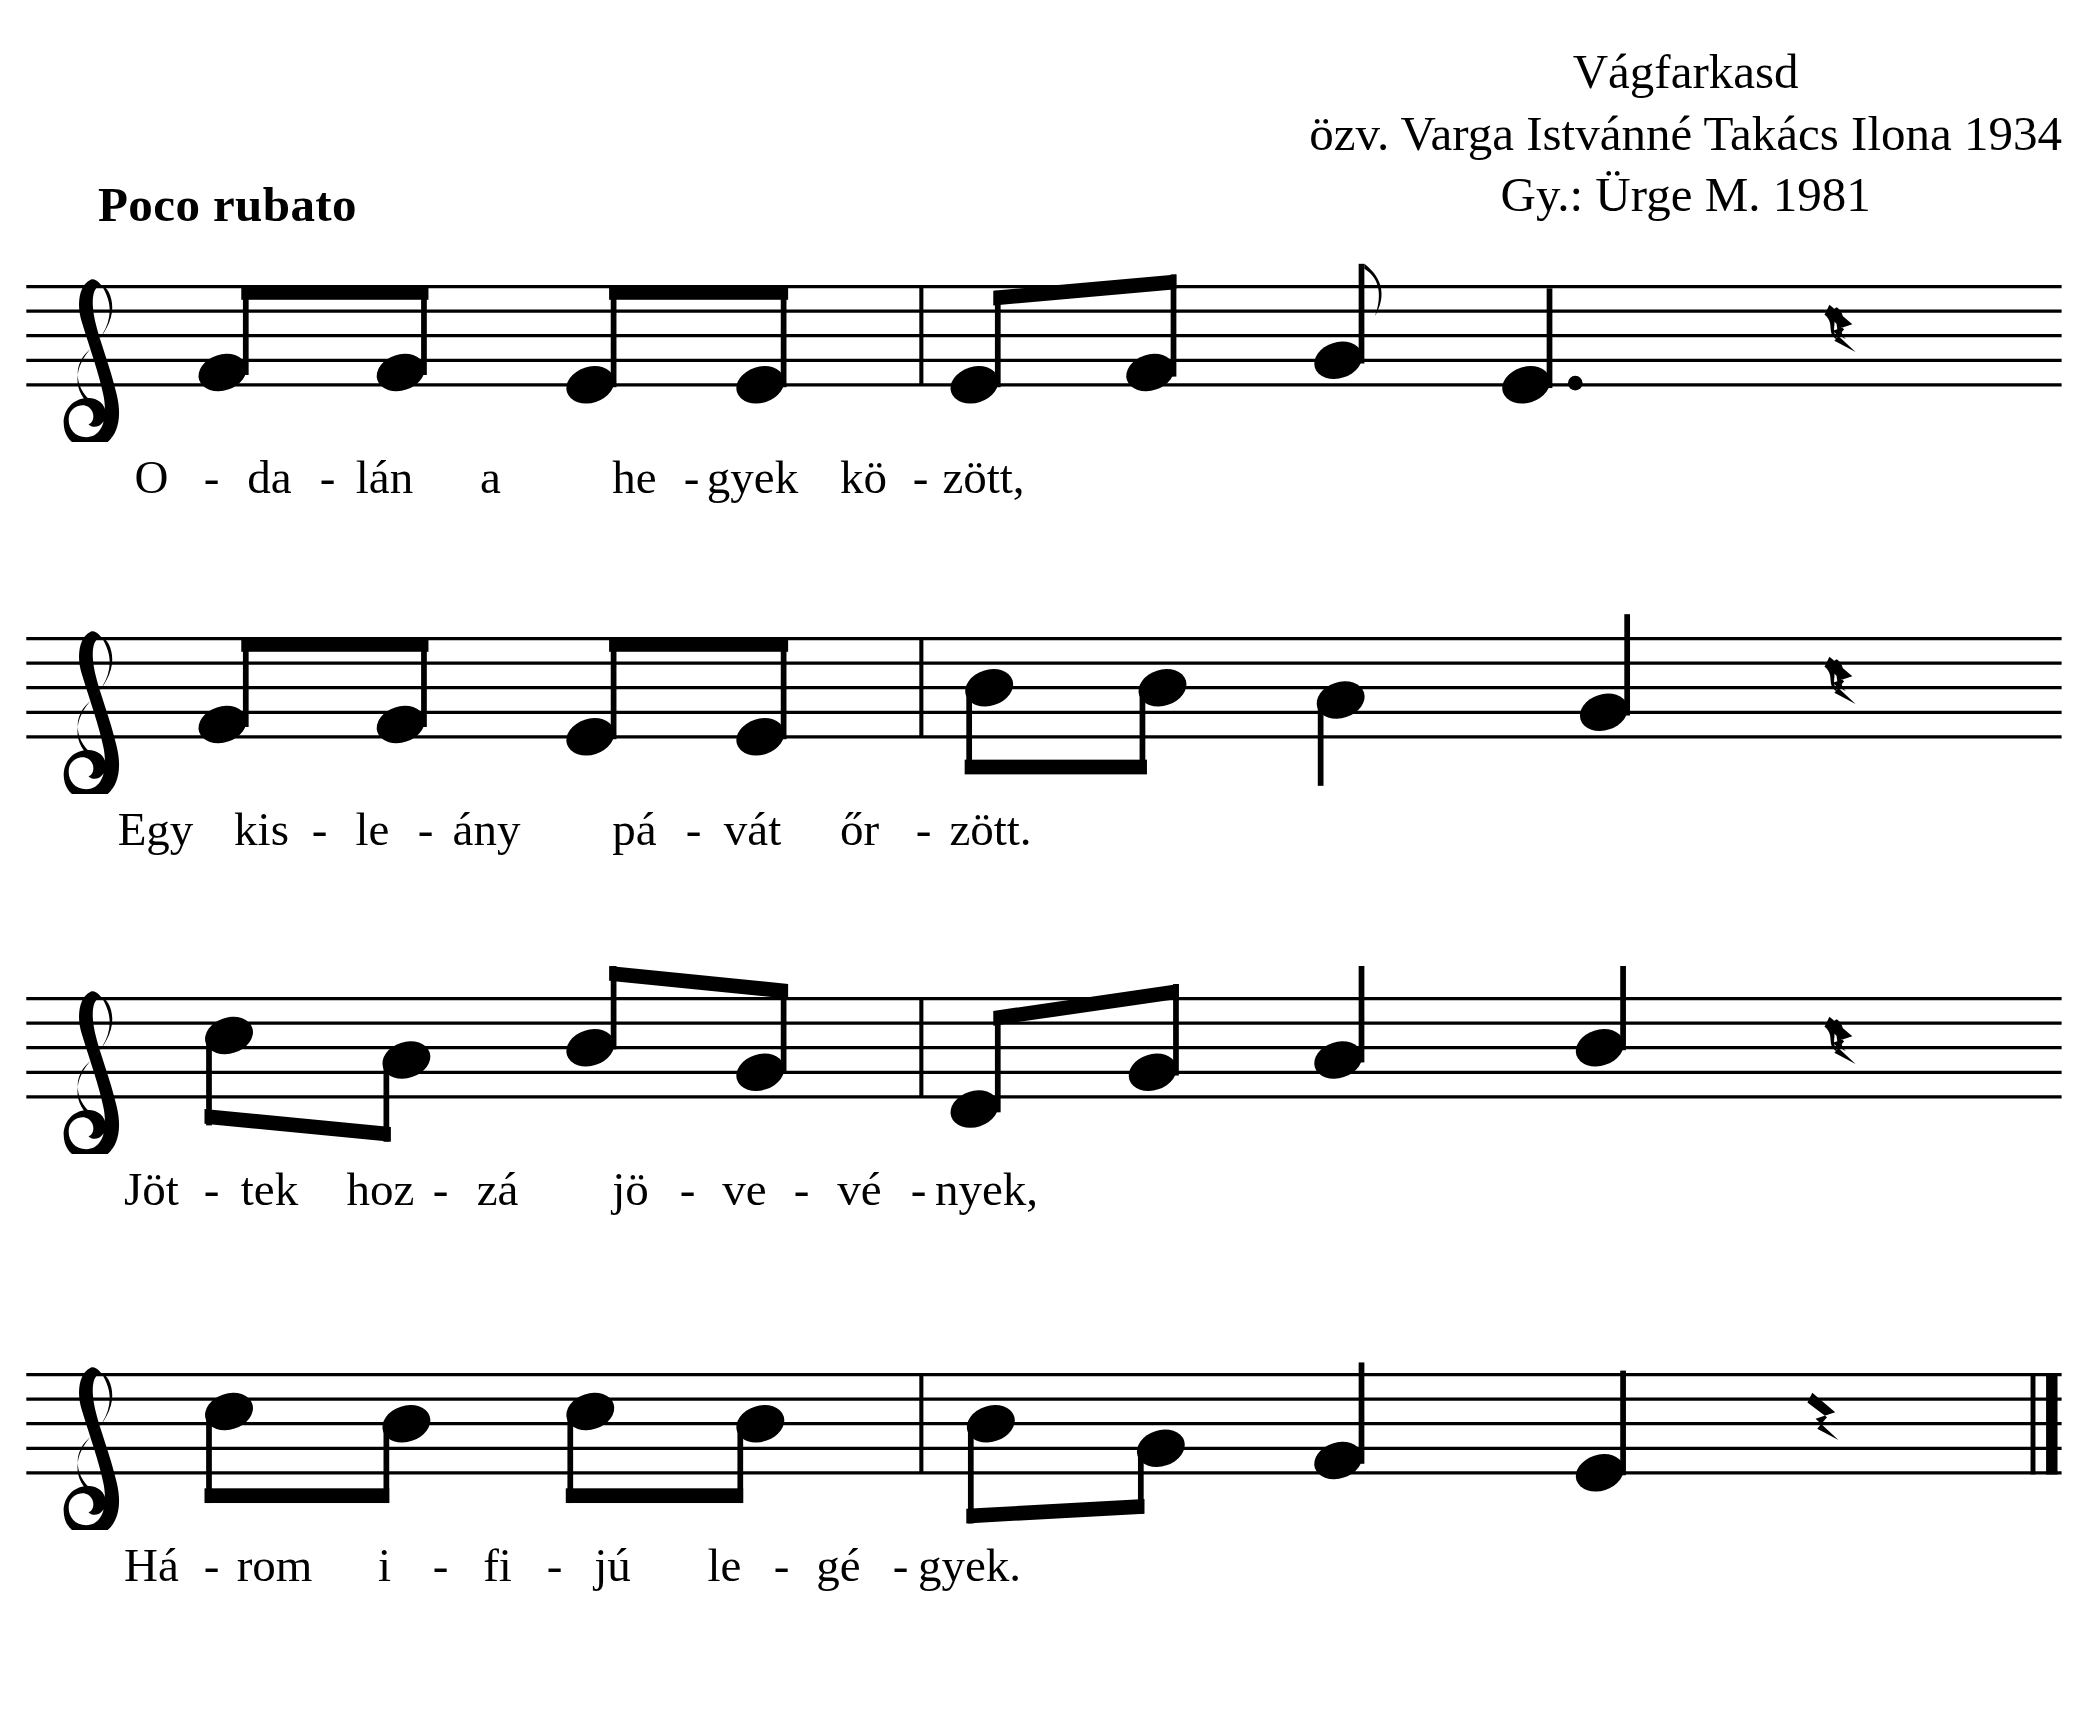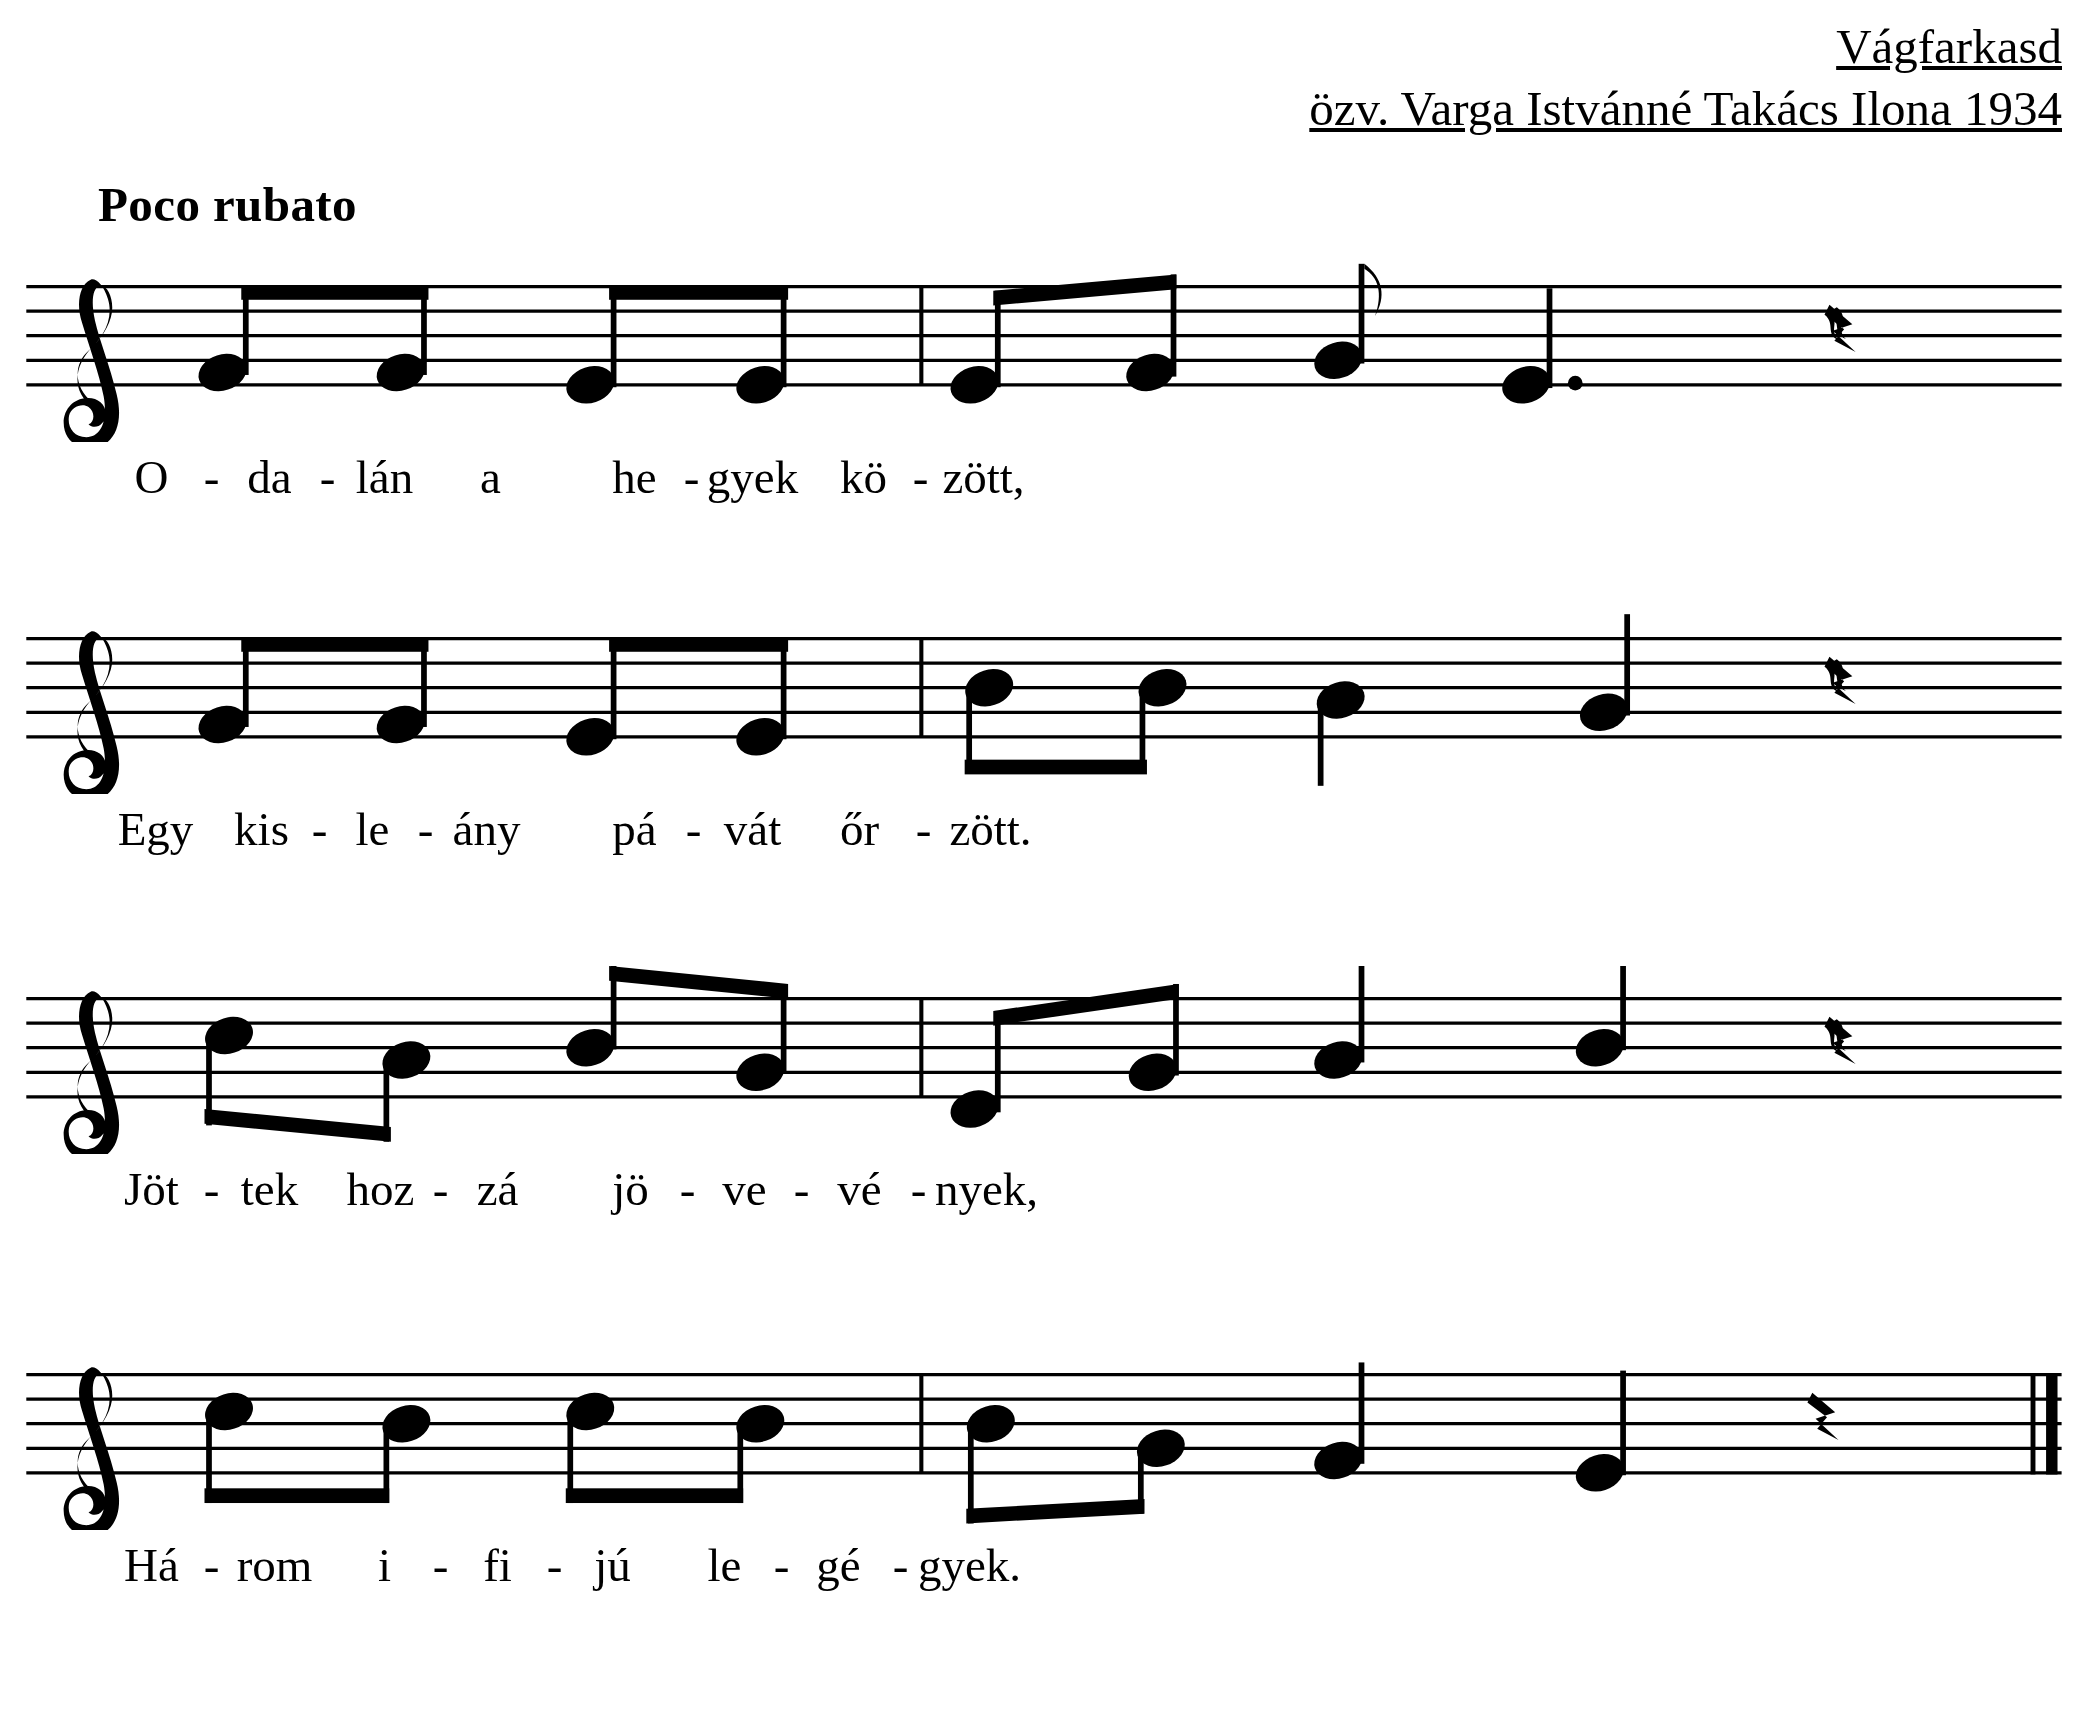--- a/index.html
+++ b/index.html
@@ -12,26 +12,25 @@
     height: 1728px;
     position: relative;
     font-family: "Liberation Serif", serif;
     color: #000000;
     overflow: hidden;
   }
 
   
   #header-credits {
     position: absolute;
-    top: 16px;
+    top: 41px;
     right: 33px;
-    text-align: right;
+    text-align: center;
     font-size: 49px;
     line-height: 1.26;
-    text-decoration: underline;
   }
   #tempo-marking {
     position: absolute;
     left: 98px;
     top: 176px;
     font-size: 49px;
     font-weight: bold;
     letter-spacing: 0.4px;
   }
 
@@ -67,20 +66,21 @@
     white-space: nowrap;
     transform: translateX(-50%);
   }
 </style>
 </head>
 <body>
 
 <div id="header-credits">
   <div>Vágfarkasd</div>
   <div>özv. Varga Istvánné Takács Ilona 1934</div>
+  <div>Gy.: Ürge M. 1981</div>
 </div>
 
 <div id="tempo-marking">Poco rubato</div>
 
 <div class="system" id="system-1">
   <div class="staff-wrap">
     <svg class="staff-svg" width="2042" height="188" viewBox="0 0 2495 230" xmlns="http://www.w3.org/2000/svg">
       <g stroke="#000" stroke-width="4">
         <line x1="0" y1="40" x2="2490" y2="40"></line>
         <line x1="0" y1="70" x2="2490" y2="70"></line>

